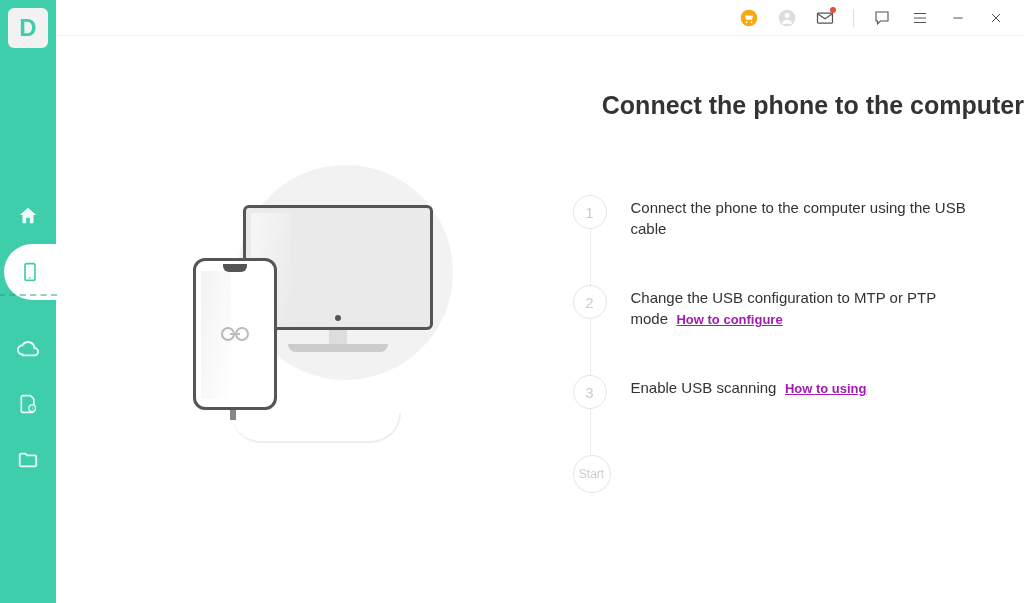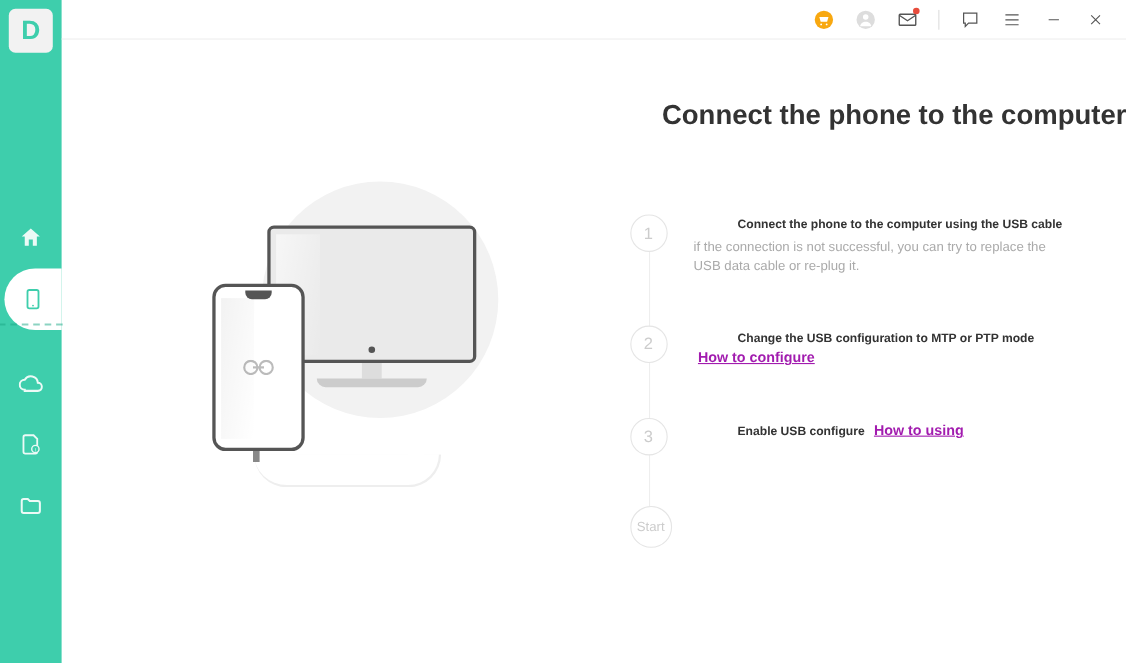--- a/index.html
+++ b/index.html
@@ -239,25 +239,24 @@
       display: flex;
       align-items: center;
       justify-content: center;
       font-size: 15px;
       color: #ccc;
       flex-shrink: 0;
       z-index: 2;
     }
     .step-body { flex: 1; padding-top: 2px; }
     .step-title {
-      font-size: 11px;
-      font-weight: 700;
+      font-size: 15px;
+      font-weight: 400;
       color: #333;
       line-height: 1.4;
-      margin-left: 40px;
     }
     .step-hint {
       font-size: 12px;
       color: #aaa;
       margin-top: 4px;
       line-height: 1.4;
     }
     .step-link {
       color: #a21caf;
       text-decoration: underline;
@@ -384,36 +383,35 @@
         </div>
       </div>
 
       <div class="steps">
         <div class="vline"></div>
 
         <div class="step">
           <div class="step-num">1</div>
           <div class="step-body">
             <div class="step-title">Connect the phone to the computer using the USB cable</div>
-            <div class="step-hint">if the connection is not successful, you can try to replace the USB data cable or re-plug it.</div>
           </div>
         </div>
 
         <div class="step">
           <div class="step-num">2</div>
           <div class="step-body">
             <span class="step-title">Change the USB configuration to MTP or PTP mode</span>
             <a class="step-link">How to configure</a>
           </div>
         </div>
 
         <div class="step">
           <div class="step-num">3</div>
           <div class="step-body">
-            <span class="step-title">Enable USB configure</span>
+            <span class="step-title">Enable USB scanning</span>
             <a class="step-link">How to using</a>
           </div>
         </div>
 
         <div class="step step-start">
           <div class="step-num">Start</div>
         </div>
       </div>
     </div>
   </div>

